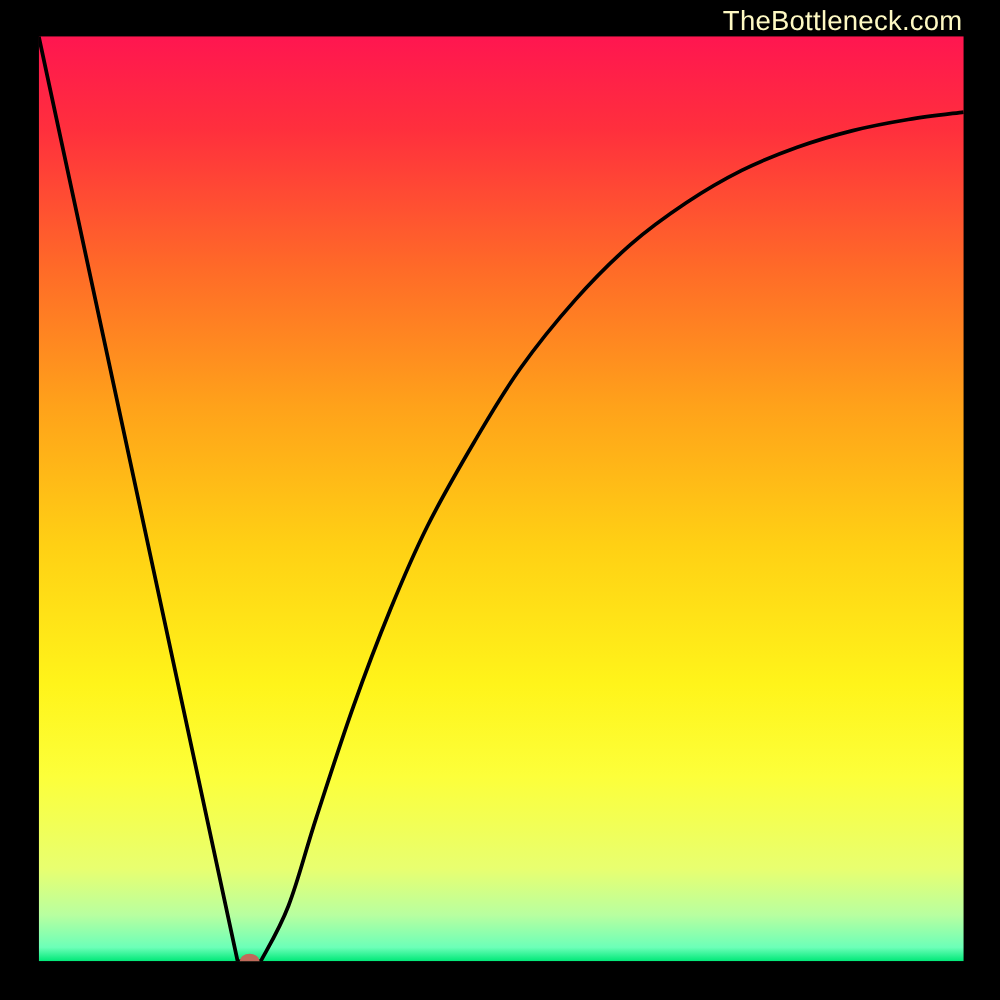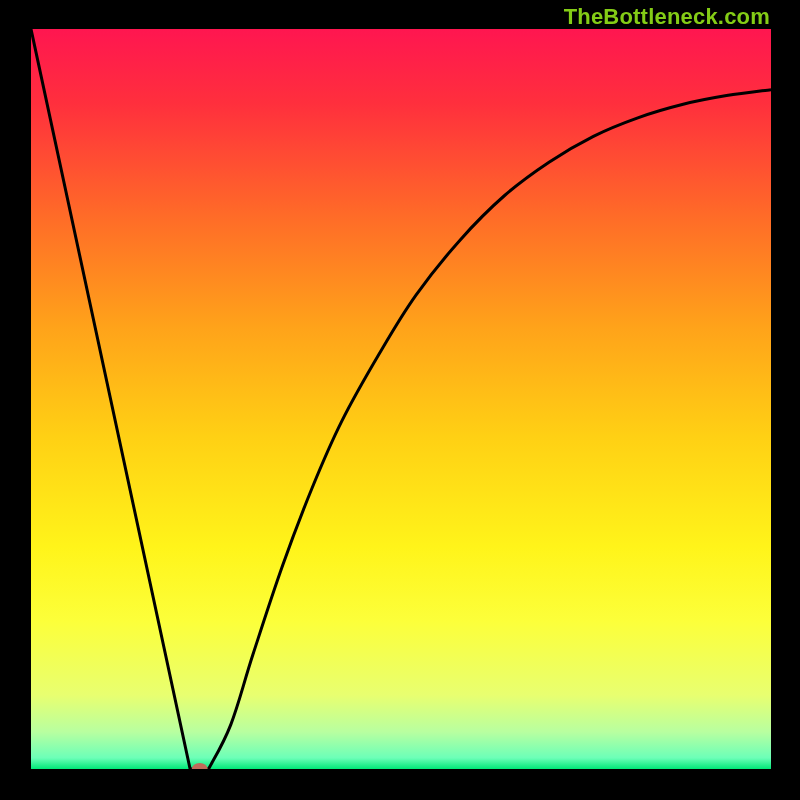--- a/index.html
+++ b/index.html
@@ -23,23 +23,23 @@
     position: absolute;
     left: 0;
     top: 0;
     width: 740px;
     height: 740px;
   }
   .watermark {
     position: absolute;
     top: 4px;
     right: 30px;
-    color: #84cc16;
+    color: #fef9c3;
     font-size: 22px;
-    font-weight: 700;
+    font-weight: 400;
     letter-spacing: 0.2px;
   }
   svg { display: block; }
 </style>
 </head>
 <body>
 
 <div class="watermark">TheBottleneck.com</div>
 
 <div class="frame">

